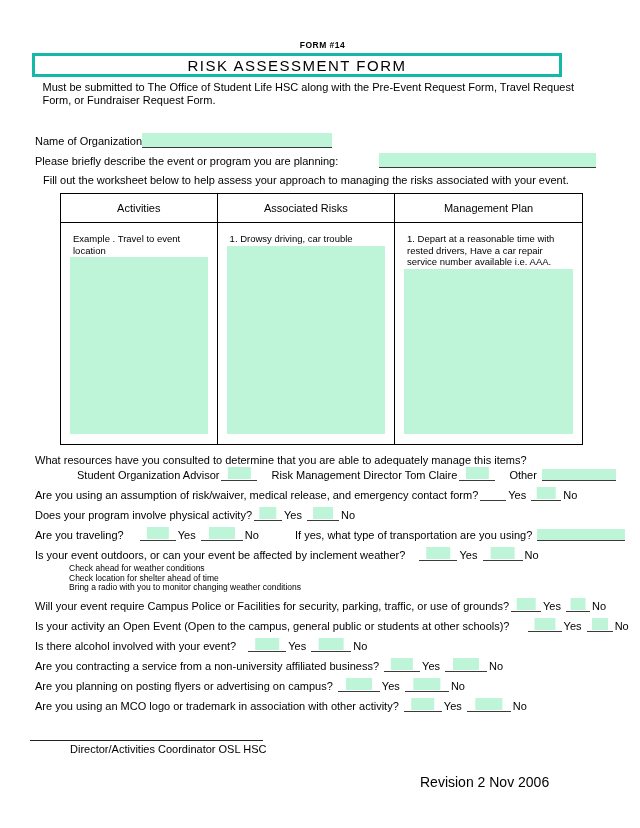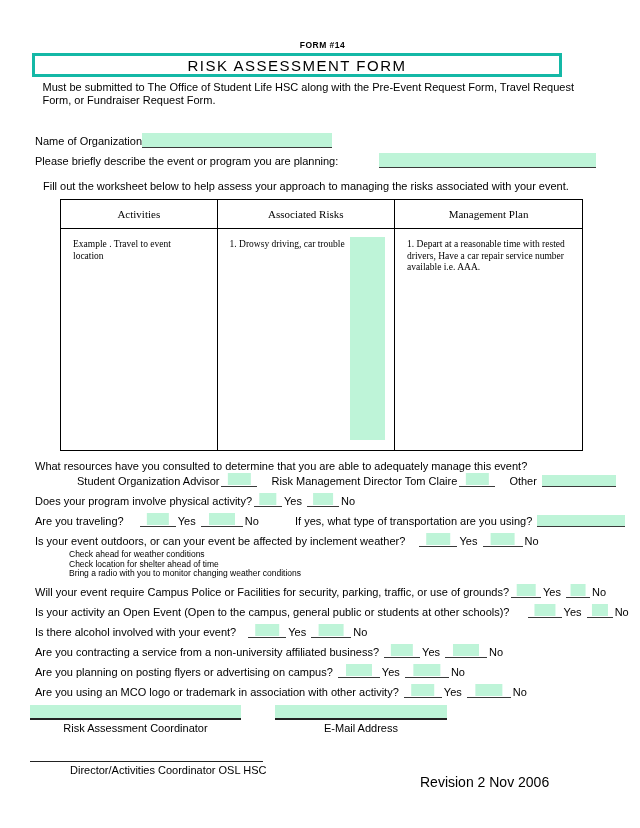--- a/index.html
+++ b/index.html
@@ -14,33 +14,33 @@
   .title-box {
     border:3px solid #14b8a6; margin:0 0 0 -3px; width:530px; height:24px;
     display:flex; align-items:center; justify-content:center;
   }
   .title-box span { font-size:15px; letter-spacing:1.5px; }
   .subtitle { font-size:11px; text-align:left; margin:4px auto 0 auto; width:560px; line-height:13px; }
 
   .line { font-size:11px; line-height:14px; }
   .org-line { margin-top:26px; display:flex; align-items:flex-end; }
   .desc-line { margin-top:5px; display:flex; align-items:flex-end;gap:41px; }
-  .worksheet-line { margin-top:11px;padding-left:8px; }
+  .worksheet-line { margin-top:5px;padding-left:8px; }
 
   .fill-blank {
     display:inline-block; height:15px; background:var(--hl);
     border-bottom:1.5px solid var(--line); vertical-align:bottom;
   }
   .desc-line .fill-blank { flex:1; margin-right:14px; }
 
   table.risk { border-collapse:collapse; margin:6px 0 0 25px; width:523px; table-layout:fixed; }
-  table.risk th, table.risk td { border:1px solid #000; padding:8px;font-family:Liberation Serif, serif; }
+  table.risk th, table.risk td { border:1px solid #000; padding:8px; }
   table.risk th { font-weight:normal; font-size:11px; height:20px; }
   table.risk td { height:205px; vertical-align:top; }
-  .cell-inner { display:flex; flex-direction:row; height:205px; }
+  .cell-inner { display:flex; flex-direction:column; height:205px; }
   .cell-text { font-size:9.5px; line-height:11.5px; padding:2px 4px 1px 4px; }
   .cell-fill { flex:1; background:var(--hl); margin:0 1px 2px 1px; }
 
   .q { font-size:11px; line-height:13px; margin-top:7px; white-space:nowrap; }
   .q-resources { margin-top:9px; }
   .options-line { margin-top:2px; padding-left:42px; }
   .blank {
     display:inline-block; height:12px; border-bottom:1px solid var(--line);
     vertical-align:-2px; position:relative; margin:0 2px;
   }
@@ -118,31 +118,35 @@
         <td>
           <div class="cell-inner">
             <div class="cell-text">1. Depart at a reasonable time with rested drivers, Have a car repair service number available i.e. AAA.</div>
             <div class="cell-fill"></div>
           </div>
         </td>
       </tr>
     </tbody>
   </table>
 
-  <div class="q q-resources" style="white-space:normal">What resources have you consulted to determine that you are able to adequately manage this event?</div>
+  <div class="q q-resources" style="white-space:normal">What resources have you consulted to determine that you are able to adequately manage this items?</div>
 
   <div class="q options-line">
     <span>Student Organization Advisor</span><span class="blank" style="width:36px"><span class="mark"></span></span>
     <span class="sp" style="width:6px"></span>
     <span>Risk Management Director Tom Claire</span><span class="blank" style="width:36px"><span class="mark"></span></span>
     <span class="sp" style="width:6px"></span>
     <span>Other</span>
     <span class="blank fill" style="width:74px"></span>
   </div>
 
+  <div class="q">
+    <span>Are you using an assumption of risk/waiver, medical release, and emergency contact form?</span><span class="blank" style="width:26px"></span><span>Yes</span>
+    <span class="blank" style="width:30px"><span class="mark"></span></span><span>No</span>
+  </div>
 
   <div class="q">
     <span>Does your program involve physical activity?</span><span class="blank" style="width:28px"><span class="mark"></span></span><span>Yes</span>
     <span class="blank" style="width:32px"><span class="mark"></span></span><span>No</span>
   </div>
 
   <div class="q">
     <span>Are you traveling?</span>
     <span class="sp" style="width:8px"></span>
     <span class="blank" style="width:36px"><span class="mark"></span></span><span>Yes</span>
@@ -197,30 +201,20 @@
     <span class="blank" style="width:44px"><span class="mark"></span></span><span>No</span>
   </div>
 
   <div class="q">
     <span>Are you using an MCO logo or trademark in association with other activity?</span>
     <span class="blank" style="width:38px"><span class="mark"></span></span><span>Yes</span>
     <span class="blank" style="width:44px"><span class="mark"></span></span><span>No</span>
   </div>
 
 
-  <div class="sig-row">
-    <div class="sig-col1">
-      <div class="sig-field"></div>
-      <div class="sig-label">Risk Assessment Coordinator</div>
-    </div>
-    <div class="sig-col2">
-      <div class="sig-field"></div>
-      <div class="sig-label">E-Mail Address</div>
-    </div>
-  </div>
 
   <div class="dir-block">
     <div class="dir-line"></div>
     <div class="dir-label">Director/Activities Coordinator OSL HSC</div>
   </div>
 
   <div class="revision">Revision 2 Nov 2006</div>
 
 </div>
 

